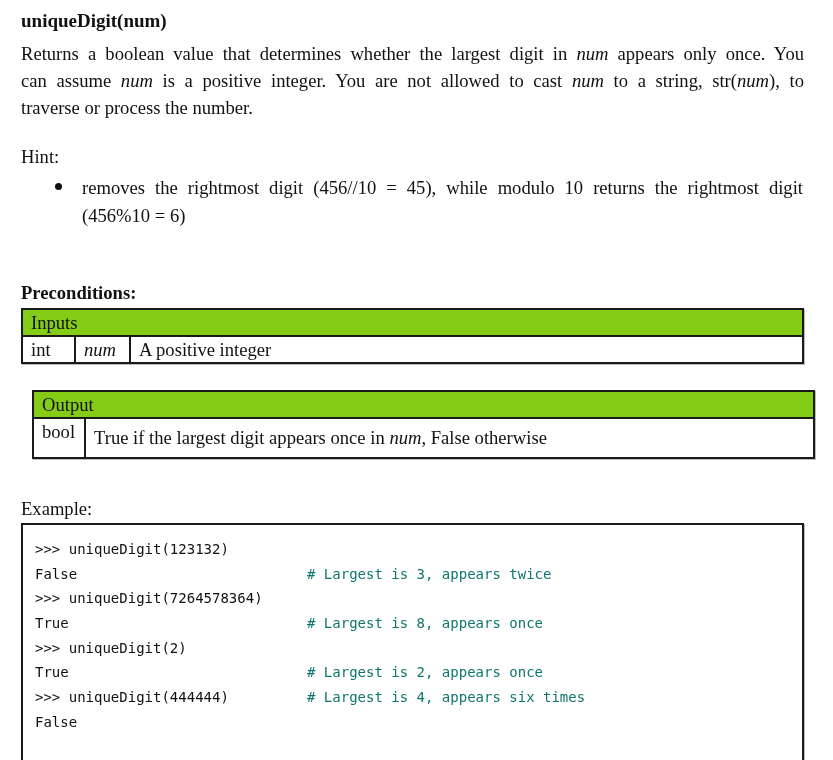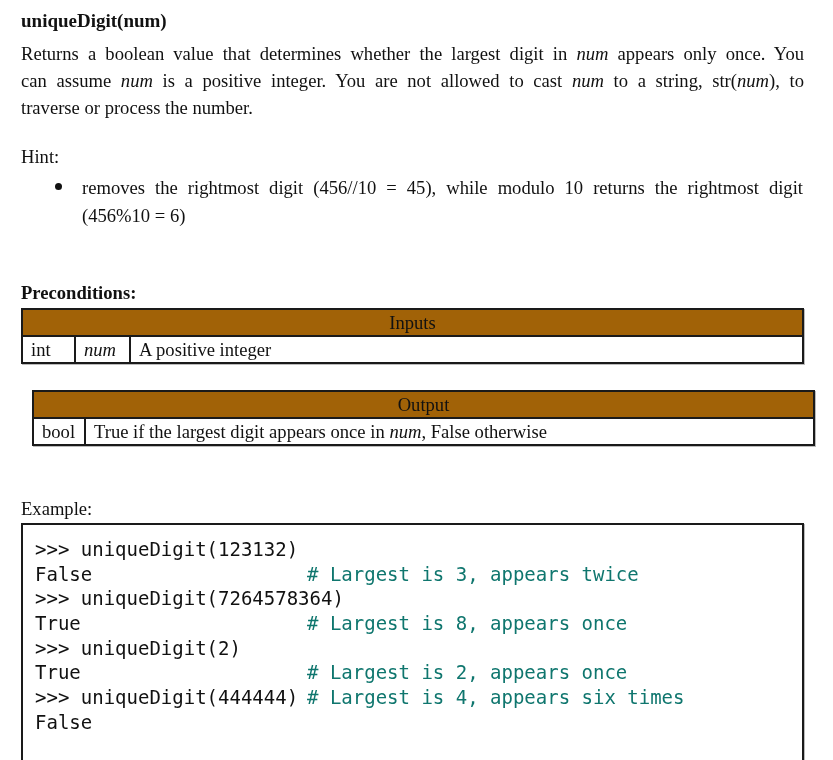--- a/index.html
+++ b/index.html
@@ -73,43 +73,42 @@
     }
     table.spec td {
       border: 2px solid #1a1a1a;
       padding: 0 8px;
       height: 25px;
       line-height: 24px;
       white-space: nowrap;
       vertical-align: middle;
     }
     table.spec tr.head td {
-      background: #a16207;
-      text-align: center;
+      background: #84cc16;
     }
     .inputs-table { left: 21px; top: 308px; width: 783px; }
     .output-table { left: 32px; top: 390px; width: 783px; }
     .example-label {
       left: 21px; top: 498px;
       font-size: 18.6px;
       text-align: right;
     }
     .code-box {
       left: 21px; top: 523px;
       width: 779px;
       height: 260px;
       border: 2px solid #1a1a1a;
       box-shadow: 1px 1px 0 #bbbbbb;
       background: #ffffff;
     }
     .code-lines {
       position: absolute;
       left: 12px; top: 12px;
       font-family: "DejaVu Sans Mono", "Liberation Mono", monospace;
-      font-size: 19px;
+      font-size: 14px;
       line-height: 24.7px;
       color: #111;
     }
     .code-line {
       position: relative;
       height: 24.7px;
       white-space: pre;
     }
     .code-line .cmt {
       position: absolute;
@@ -152,21 +151,21 @@
   </tr>
 </tbody>
   </table>
 
 <table class="spec output-table">
   <tbody>
       <tr class="head">
     <td colspan="2">Output</td>
   </tr>
   <tr>
-    <td style="width:36px; padding:0 6px 0 8px">bool</td>
+    <td style="width:36px; padding:0 6px 13px 8px">bool</td>
     <td><span>True if the largest digit appears once in </span><i>num</i><span>, False otherwise</span></td>
   </tr>
 </tbody>
   </table>
 
 <div class="abs example-label">Example:</div>
 
 <div class="abs code-box">
   <div class="code-lines">
     <div class="code-line"><span>&gt;&gt;&gt; uniqueDigit(123132)</span><span class="cmt"></span></div>

